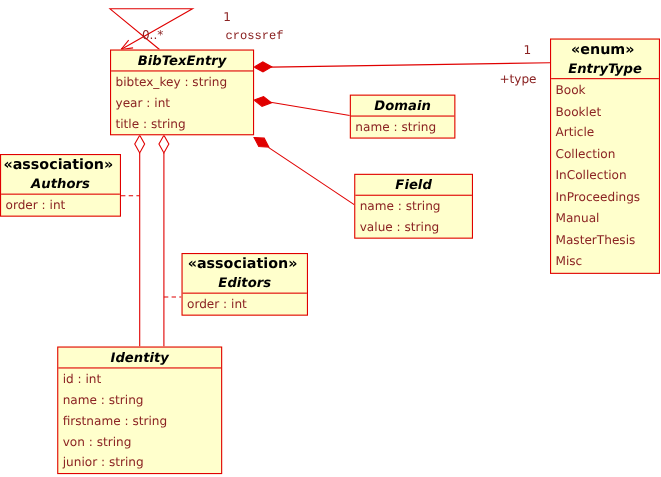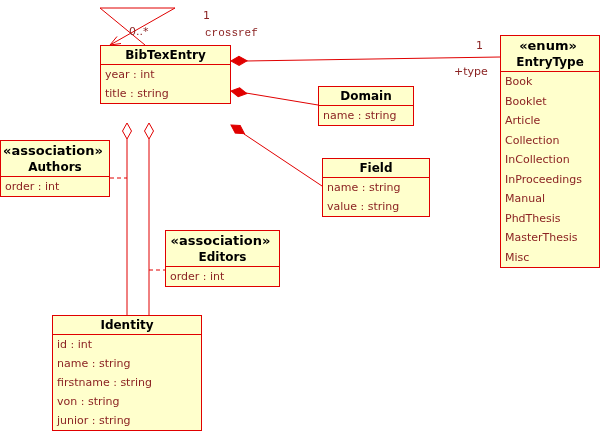--- a/index.html
+++ b/index.html
@@ -28,20 +28,21 @@
     white-space: nowrap;
   }
   .cls .title {
     font-size: 12px;
     line-height: 16px;
     padding: 1px 4px;
     font-weight: bold;
     color: #000000;
     text-align: center;
     white-space: nowrap;
+    font-style: italic;
   }
   .cls .sep { border-top: 1px solid #e00000; height: 0; }
   .cls .attr {
     font-size: 11px;
     line-height: 19px;
     padding: 0 4px;
     color: #8b2323;
     white-space: nowrap;
   }
   .cls .lit {
@@ -105,36 +106,36 @@
 
   <div class="edge-label" style="left:129px; top:25px;">0..*</div>
   <div class="edge-label" style="left:203px; top:9px;">1</div>
   <div class="edge-label" style="left:205px; top:27px;font-family:Liberation Mono, monospace;">crossref</div>
   <div class="edge-label" style="left:476px; top:39px;">1</div>
   <div class="edge-label" style="left:454px; top:65px;">+type</div>
 
   <div class="cls" style="left:100px; top:45px; width:131px;">
     <div class="title">BibTexEntry</div>
     <div class="sep"></div>
+    <div class="attr">bibtex_key : string</div>
     <div class="attr">year : int</div>
     <div class="attr">title : string</div>
   </div>
 
   <div class="cls" style="left:500px; top:35px; width:100px;">
     <div class="stereo">«enum»</div>
     <div class="title">EntryType</div>
     <div class="sep"></div>
     <div class="lit">Book</div>
     <div class="lit">Booklet</div>
     <div class="lit">Article</div>
     <div class="lit">Collection</div>
     <div class="lit">InCollection</div>
     <div class="lit">InProceedings</div>
     <div class="lit">Manual</div>
-    <div class="lit">PhdThesis</div>
     <div class="lit">MasterThesis</div>
     <div class="lit">Misc</div>
   </div>
 
   <div class="cls" style="left:318px; top:86px; width:96px;">
     <div class="title">Domain</div>
     <div class="sep"></div>
     <div class="attr">name : string</div>
   </div>
 

